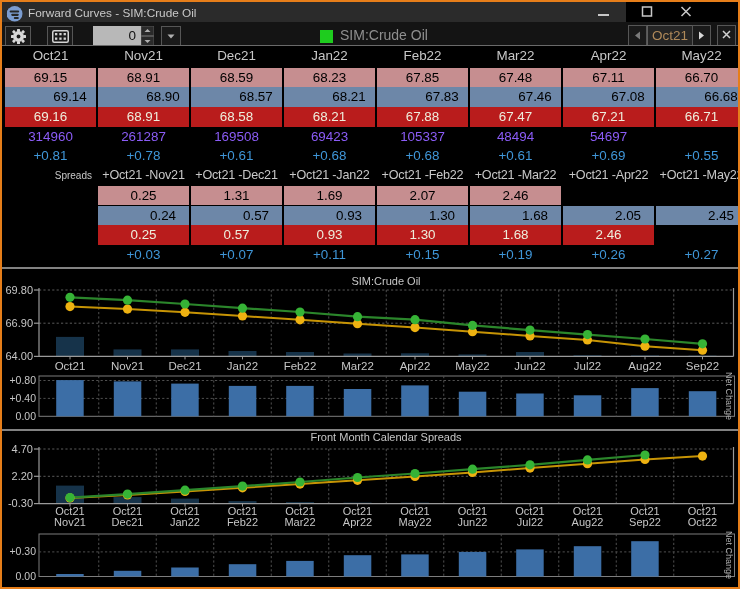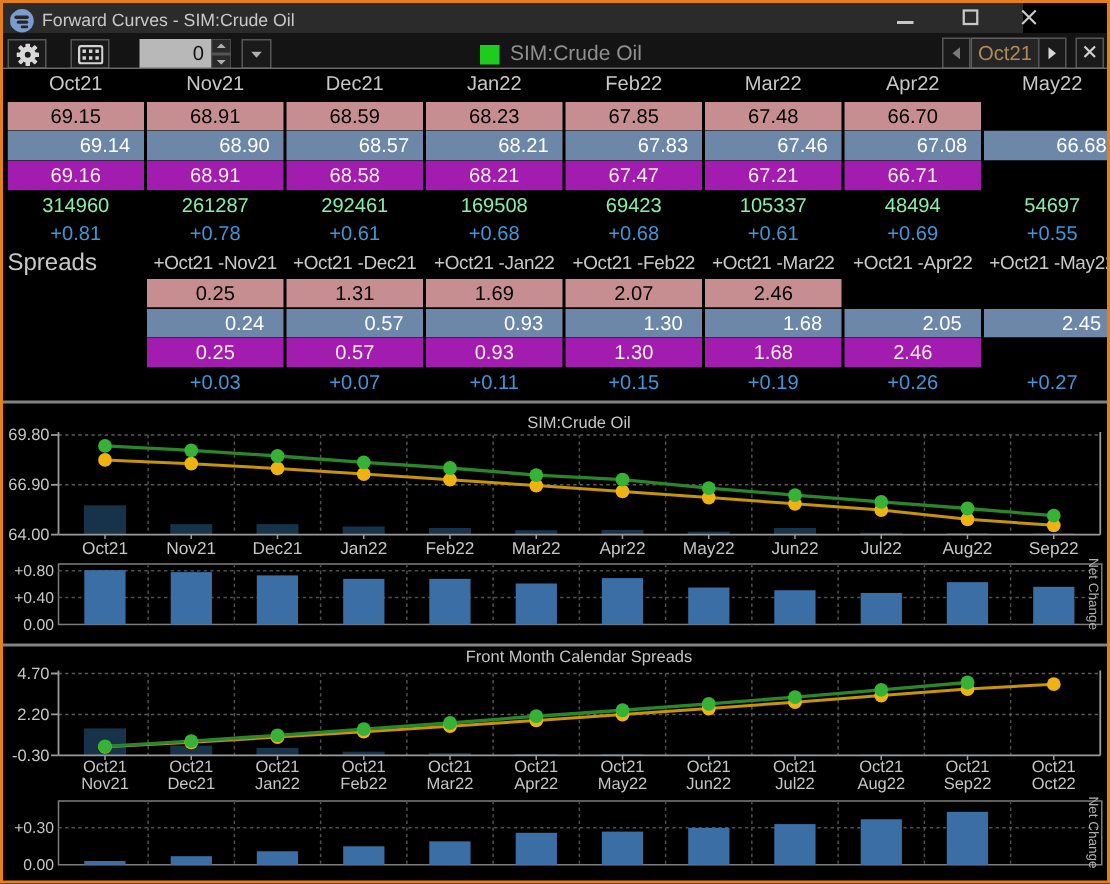--- a/index.html
+++ b/index.html
@@ -1,33 +1,33 @@
 <!DOCTYPE html>
 <html><head><meta charset="utf-8"><style>
 * { margin:0; padding:0; box-sizing:border-box; }
 html,body { width:740px; height:589px; background:#000; overflow:hidden;
   font-family:"Liberation Sans", sans-serif; }
 #frame { position:absolute; left:0; top:0; width:740px; height:589px;
   border:2px solid #e67e1a; z-index:50; pointer-events:none; }
-#tbar { position:absolute; left:2px; top:2px; width:680px; height:20px; background:#2b2b2b; }
+#tbar { position:absolute; left:2px; top:2px; width:624px; height:20px; background:#2b2b2b; }
 #ttext { position:absolute; left:26px; top:3.5px; font-size:11.8px; color:#c9c9c9; }
 #tool { position:absolute; left:2px; top:22px; width:736px; height:23px; background:#141414; }
 #sep1 { position:absolute; left:2px; top:45px; width:736px; height:1px; background:#6a6a6a; }
 .btn { position:absolute; border:1px solid #565656; background:#1a1a1a; }
 .trow { position:absolute; left:5px; width:733px; height:19.7px; display:flex; overflow:hidden; }
 .trow .c { width:91px; margin-right:2px; flex:none; text-align:center;
   font-size:13.4px; line-height:19.9px; white-space:nowrap; }
 .hdr .c, .lbl .c { color:#c8c8c8; background:#000; }
 .lbl .c { font-size:12.6px; letter-spacing:-0.2px;text-align:center; }
-.lbl .c:first-child { text-align:left; padding-right:4px; font-size:16px; letter-spacing:0; }
-.vol .c { color:#86efac; background:#000; }
+.lbl .c:first-child { text-align:right; padding-right:4px; font-size:10px; letter-spacing:0; }
+.vol .c { color:#8b5cf6; background:#000; }
 .chg .c, .chg2 .c { color:#3f96d8; background:#000; }
 .pink .c, .pink2 .c { background:#c68e90; color:#000000; }
-.blue .c, .blue2 .c { background:#6d87a8; color:#ffffff;padding-left:39px; }
-.grn .c, .grn2 .c { background:#a21caf; color:#eeeedd; }
+.blue .c, .blue2 .c { background:#6d87a8; color:#000000;padding-left:39px; }
+.grn .c, .grn2 .c { background:#b91c1c; color:#eeeedd; }
 .pink2 .c:first-child, .blue2 .c:first-child, .grn2 .c:first-child { background:#000; }
 #sep2 { position:absolute; left:2px; top:267px; width:736px; height:1.5px; background:#828282; }
 #sep3 { position:absolute; left:2px; top:429px; width:736px; height:1.5px; background:#828282; }
 </style></head><body>
 <div id="tbar">
  <svg style="position:absolute;left:2.5px;top:2px" width="18" height="18" viewBox="0 0 18 18">
    <circle cx="9.7" cy="9.8" r="7.8" fill="#7b9cd0"></circle>
    <path d="M 2 7.5 A 7.8 7.8 0 0 1 4 4.5 L 4 15 A 7.8 7.8 0 0 1 2 12.5 Z" fill="#7b9cd0"></path>
    <rect x="4.6" y="6.4" width="9.6" height="2.2" rx="1.1" fill="#262626"></rect>
    <rect x="6.2" y="9.7" width="7.6" height="2.2" rx="1.1" fill="#262626"></rect>
@@ -107,45 +107,46 @@
     <div class="c">Apr22</div>
     <div class="c">May22</div>
   </div>
 <div class="trow pink" style="top:67.6px">
     <div class="c">69.15</div>
     <div class="c">68.91</div>
     <div class="c">68.59</div>
     <div class="c">68.23</div>
     <div class="c">67.85</div>
     <div class="c">67.48</div>
+    <div class="c">67.11</div>
     <div class="c">66.70</div>
   </div>
 <div class="trow blue" style="top:87.3px">
     <div class="c">69.14</div>
     <div class="c">68.90</div>
     <div class="c">68.57</div>
     <div class="c">68.21</div>
     <div class="c">67.83</div>
     <div class="c">67.46</div>
     <div class="c">67.08</div>
     <div class="c">66.68</div>
   </div>
 <div class="trow grn" style="top:107.0px">
     <div class="c">69.16</div>
     <div class="c">68.91</div>
     <div class="c">68.58</div>
     <div class="c">68.21</div>
+    <div class="c">67.88</div>
     <div class="c">67.47</div>
     <div class="c">67.21</div>
     <div class="c">66.71</div>
   </div>
 <div class="trow vol" style="top:126.7px">
     <div class="c">314960</div>
     <div class="c">261287</div>
-    <div class="c">292461</div>
     <div class="c">169508</div>
     <div class="c">69423</div>
     <div class="c">105337</div>
     <div class="c">48494</div>
     <div class="c">54697</div>
   </div>
 <div class="trow chg" style="top:146.4px">
     <div class="c">+0.81</div>
     <div class="c">+0.78</div>
     <div class="c">+0.61</div>

